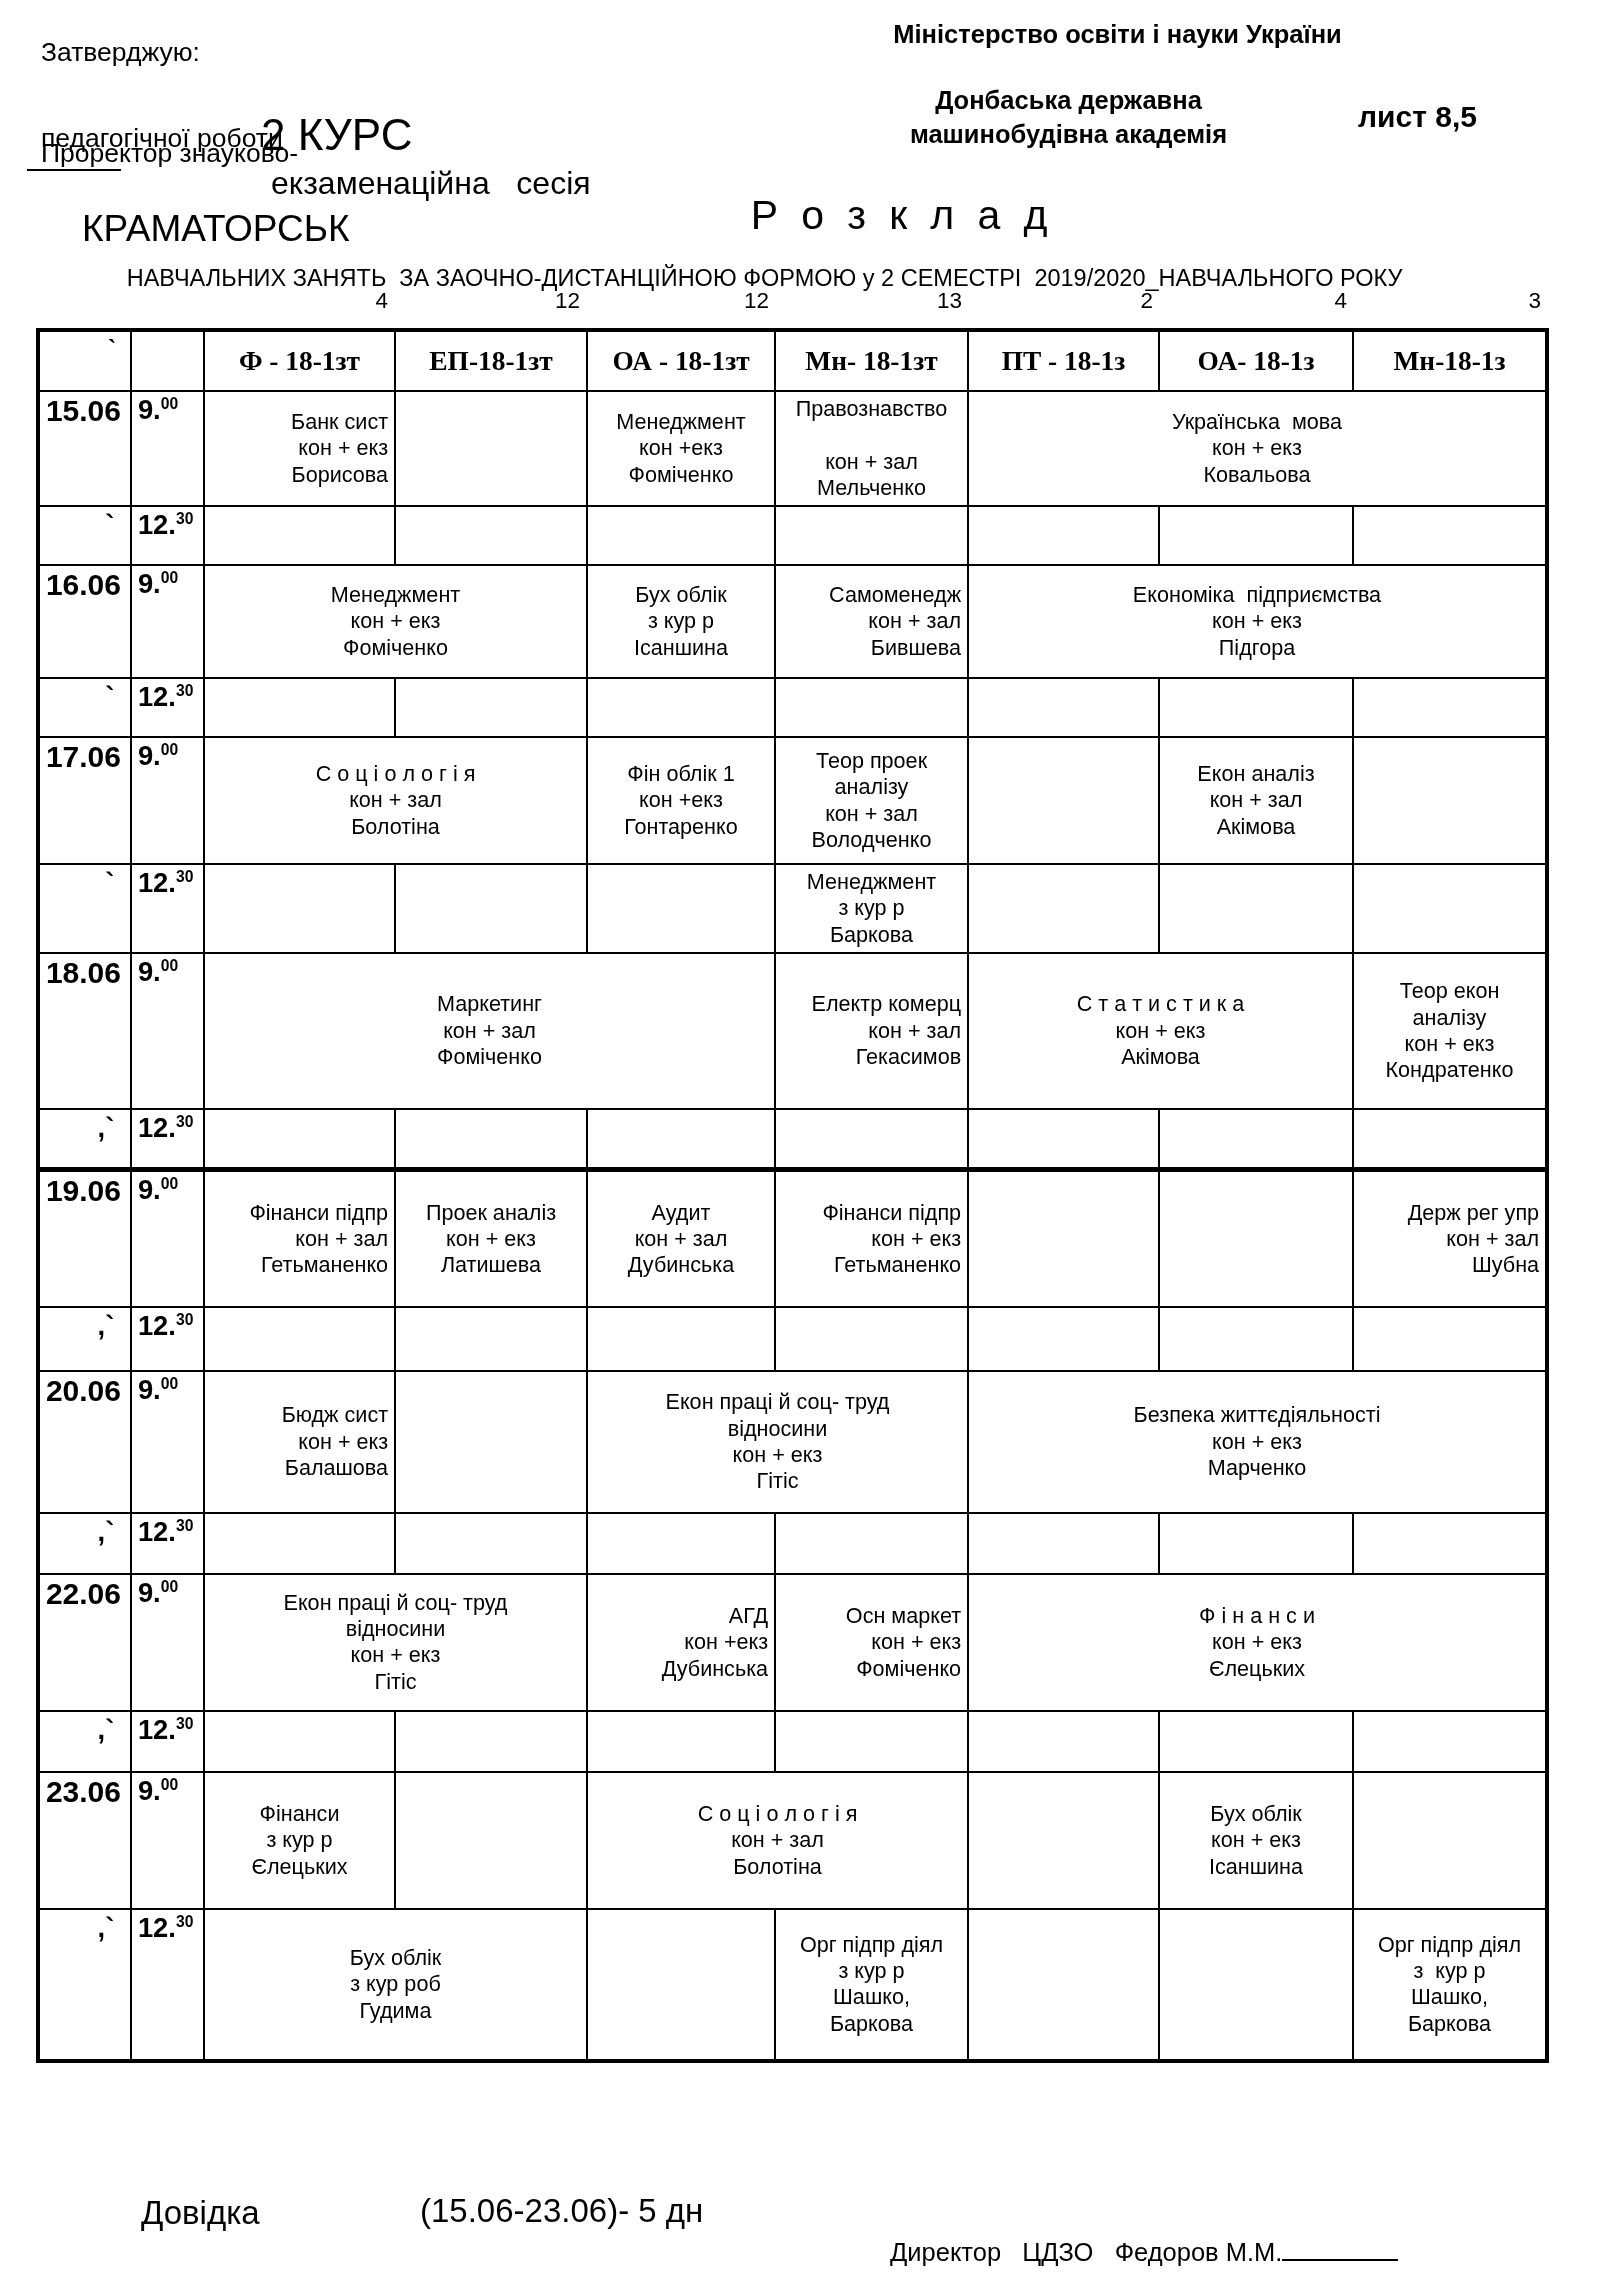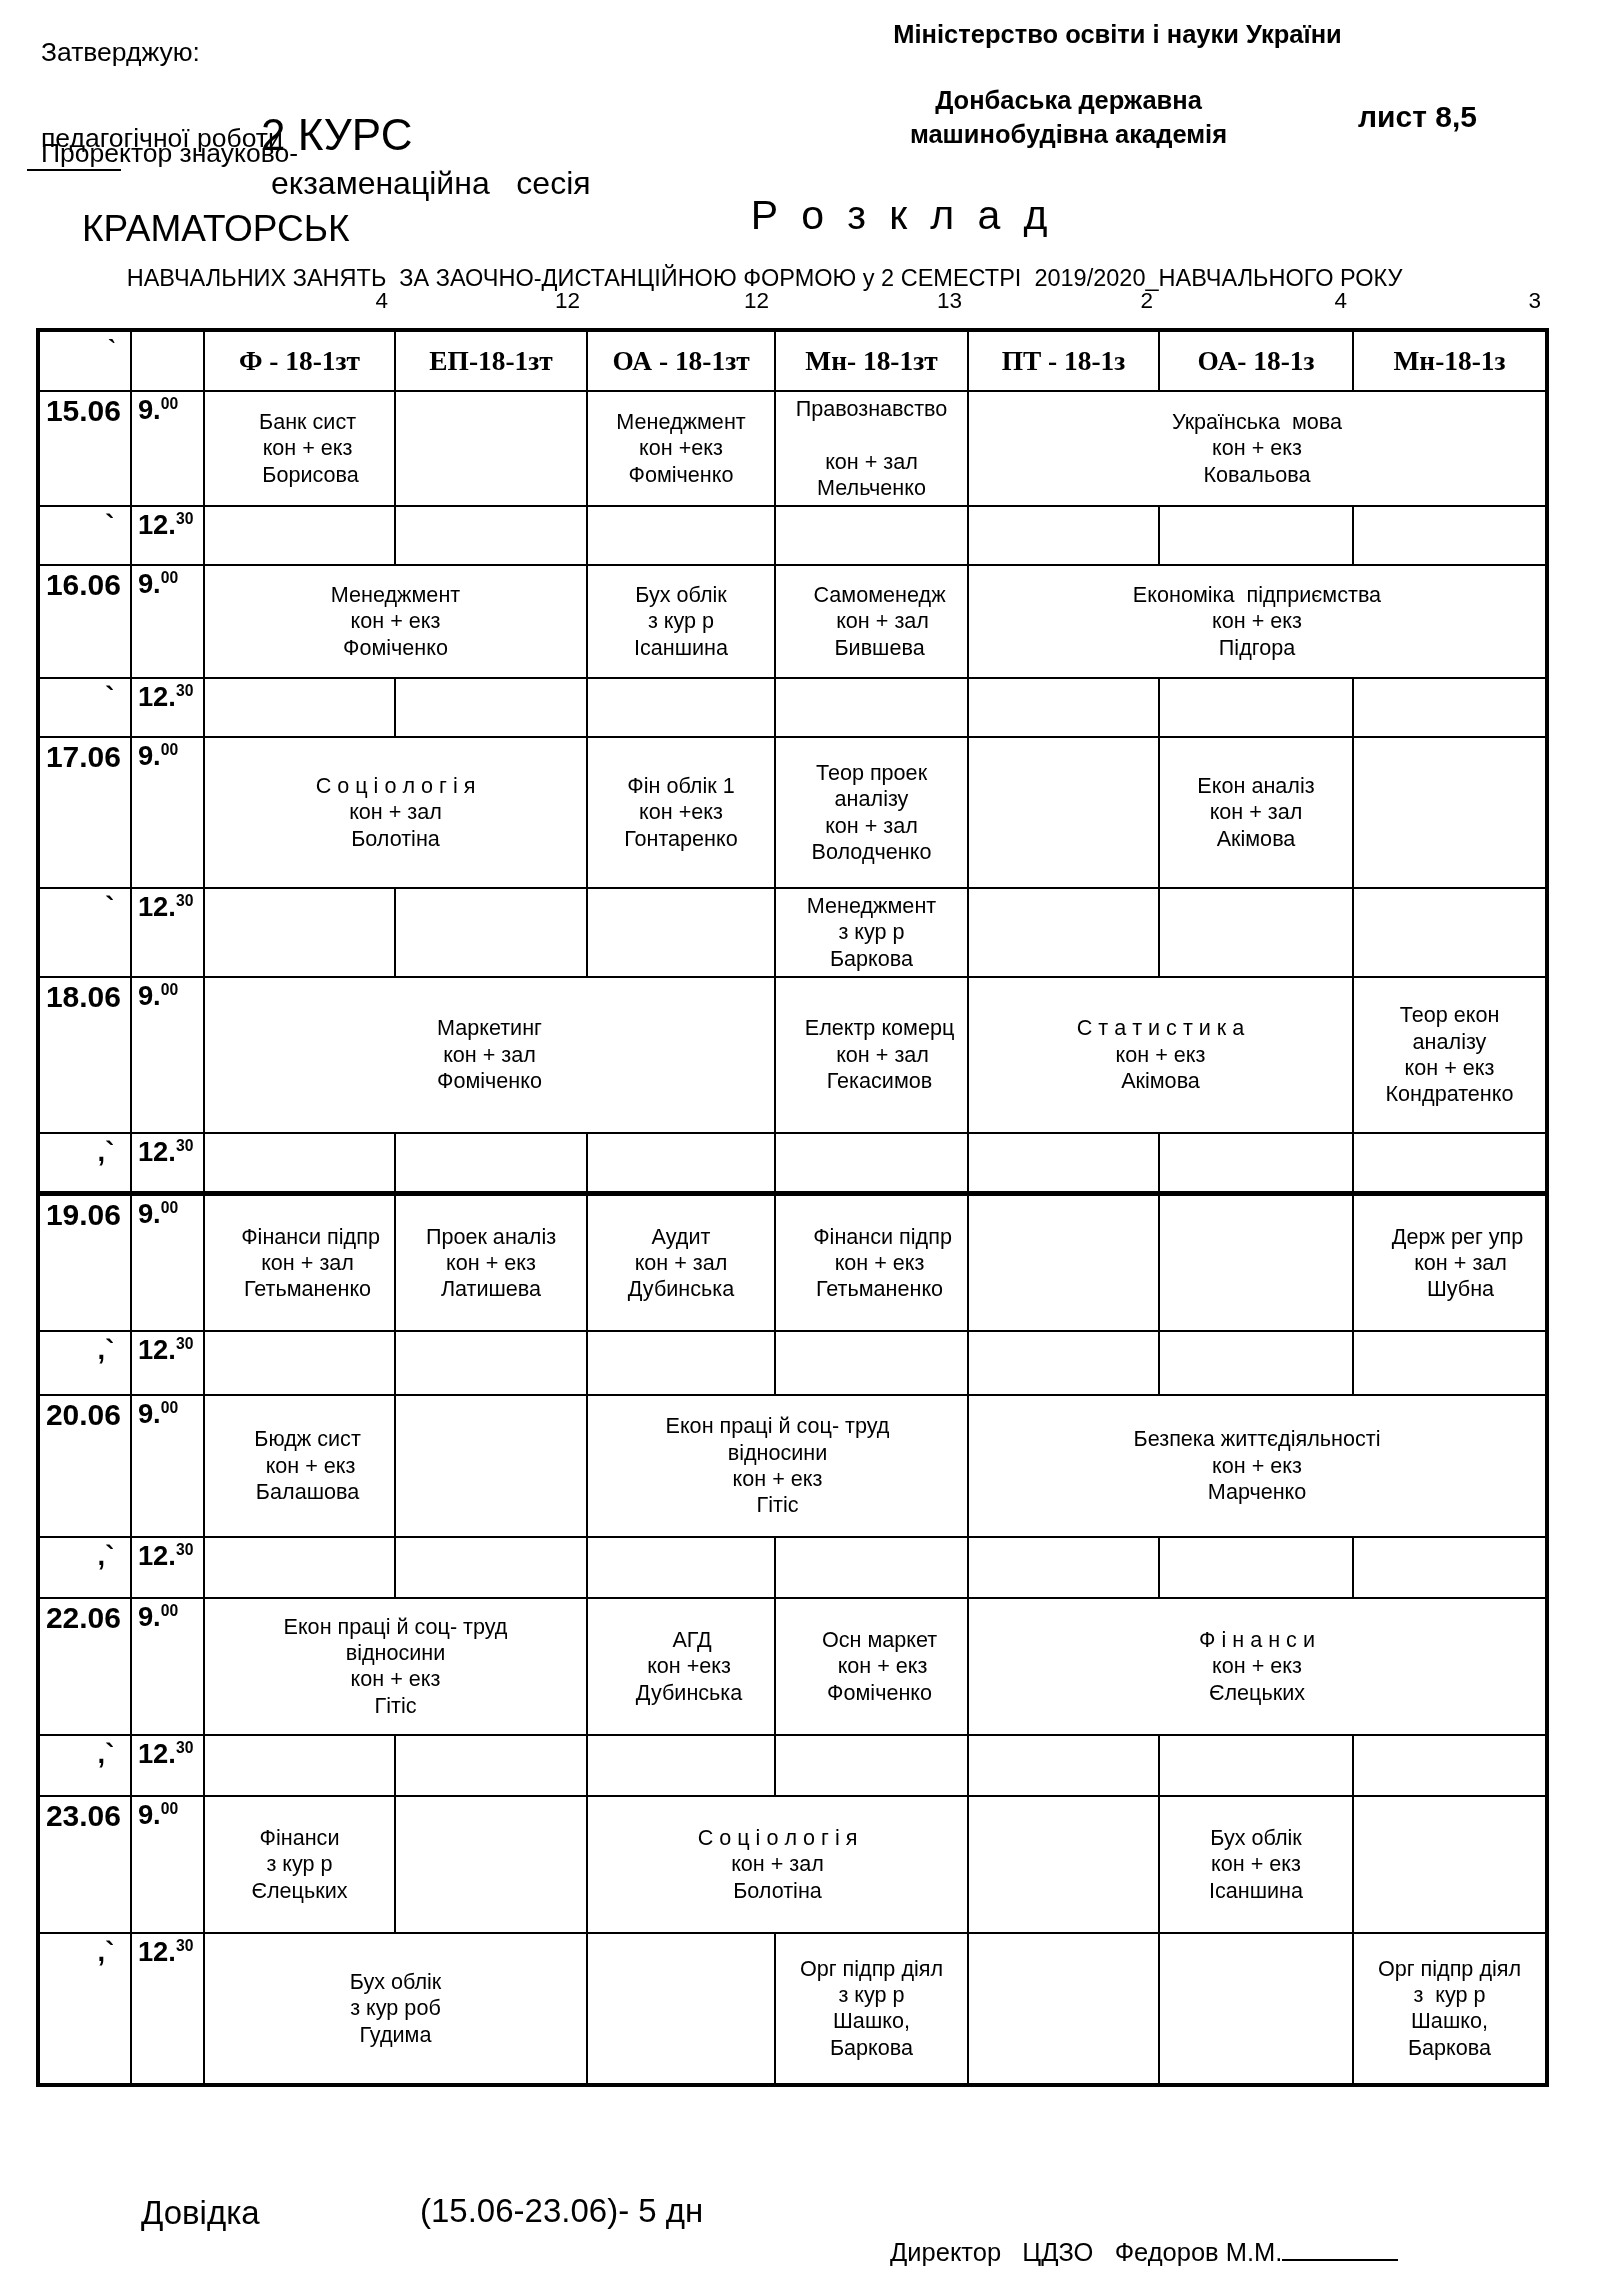--- a/index.html
+++ b/index.html
@@ -34,21 +34,21 @@
             border:4.9px solid #000;}
   table.sch td{border:2px solid #000;overflow:hidden;}
   td.date-td{border-right:3.9px solid #000;font-weight:bold;font-size:30px;vertical-align:top;padding:2px 3.9px 0 5.9px;}
   td.date-td.mark-td{text-align:right;padding-right:15.7px;font-size:27.4px;}
   td.time-td{border-right:3.9px solid #000;font-weight:bold;font-size:27.4px;vertical-align:top;padding:2px 0 0 5.9px;}
   td.time-td sup{font-size:15.7px;}
   tr.ghead td{border-bottom:2.9px solid #000;font-family:"Liberation Serif",serif;font-weight:bold;
               font-size:27.4px;text-align:center;vertical-align:middle;}
   tr.ghead td.date-td{text-align:right;padding-right:13.7px;font-size:25.5px;vertical-align:top;}
   td.sch-td{font-size:21.6px;line-height:1.22;vertical-align:middle;padding:3.9px 5.9px;}
-  td.align-left{text-align:center;padding-left:22px;margin-top:42px;}
+  td.align-left{text-align:right;padding-left:22px;margin-top:42px;}
   td.align-center{text-align:center;}
   tr.block-start td{border-top:2.9px solid #000;}
   tr.week-end td{border-bottom:5.9px solid #000;}
   .ln{white-space:pre-wrap;}
 
   
   .ref-label{left:141px;top:2194px;font-size:33px;}
   .ref-val{left:420px;top:2192px;font-size:33px;}
   .director{left:890px;top:2237px;font-size:25.5px;}
   .dir-underline{display:inline-block;width:116px;border-bottom:2.9px solid #000;height:21.6px;}
@@ -172,21 +172,21 @@
         <td class="date-td mark-td">`</td>
         <td class="time-td">12.<sup>30</sup></td>
         <td colspan="1" class="sch-td align-center"></td>
         <td colspan="1" class="sch-td align-center"></td>
         <td colspan="1" class="sch-td align-center"></td>
         <td colspan="1" class="sch-td align-center"></td>
         <td colspan="1" class="sch-td align-center"></td>
         <td colspan="1" class="sch-td align-center"></td>
         <td colspan="1" class="sch-td align-center"></td>
       </tr>
-      <tr class="block-start" style="height: 151px;">
+      <tr class="block-start" style="height: 127px;">
         <td class="date-td">17.06</td>
         <td class="time-td">9.<sup>00</sup></td>
         <td colspan="2" class="sch-td align-center">
           <div class="ln">С о ц і о л о г і я</div>
           <div class="ln">кон + зал</div>
           <div class="ln">Болотіна</div>
         </td>
         <td colspan="1" class="sch-td align-center">
           <div class="ln">Фін облік 1</div>
           <div class="ln">кон +екз</div>

